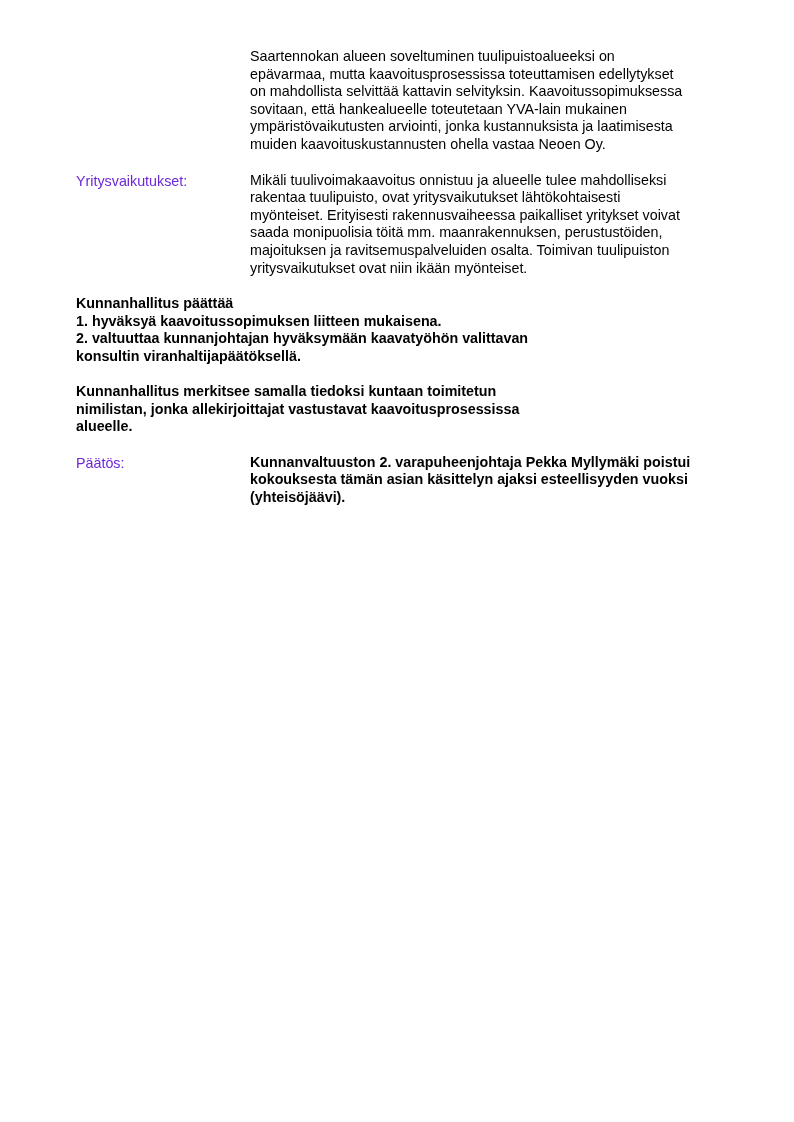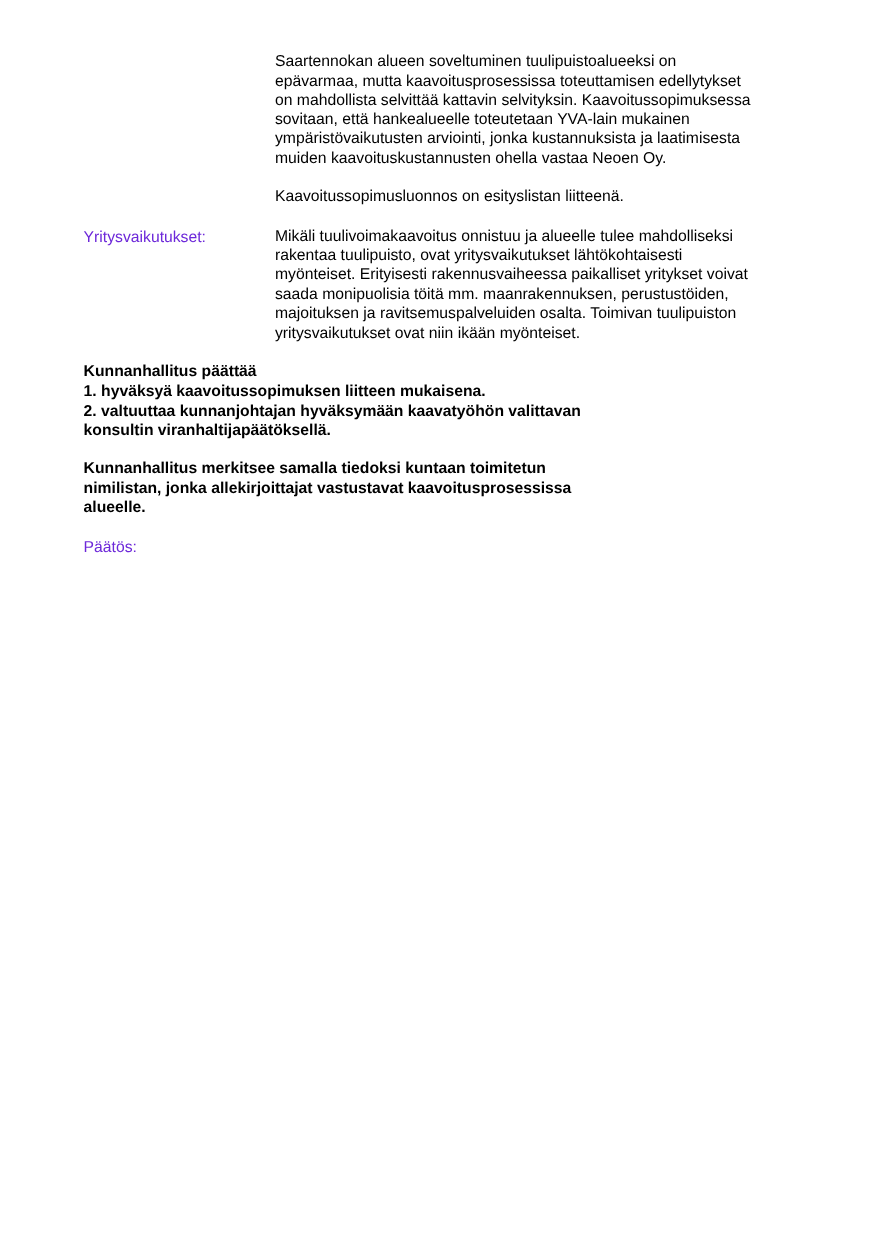--- a/index.html
+++ b/index.html
@@ -62,21 +62,20 @@
 
   <div class="doc-block">
     <div class="label-col"></div>
     <div class="body-col">
       <p class="para">Saartennokan  alueen  soveltuminen   tuulipuistoalueeksi   on
 epävarmaa, mutta  kaavoitusprosessissa toteuttamisen  edellytykset
 on mahdollista  selvittää kattavin  selvityksin.  Kaavoitussopimuksessa
 sovitaan,  että hankealueelle   toteutetaan   YVA-lain  mukainen
 ympäristövaikutusten   arviointi, jonka kustannuksista  ja laatimisesta
 muiden  kaavoituskustannusten    ohella vastaa  Neoen  Oy.</p>
-      <p class="para">Kaavoitussopimusluonnos   on esityslistan  liitteenä.</p>
     </div>
   </div>
 
   <div class="block-gap-md"></div>
 
   <div class="doc-block">
     <div class="label-col">Yritysvaikutukset:</div>
     <div class="body-col">
       <p class="para">Mikäli  tuulivoimakaavoitus   onnistuu   ja alueelle  tulee  mahdolliseksi
 rakentaa  tuulipuisto,  ovat  yritysvaikutukset   lähtökohtaisesti
@@ -99,16 +98,19 @@
 nimilistan, jonka  allekirjoittajat  vastustavat  kaavoitusprosessissa
 alueelle.</p>
     </div>
   </div>
 
   <div class="block-gap-md"></div>
 
   <div class="doc-block">
     <div class="label-col">Päätös:</div>
     <div class="body-col nojust">
+      <p class="para">Kunnanvaltuuston   2. varapuheenjohtaja   Pekka Myllymäki   poistui
+kokouksesta  tämän  asian käsittelyn  ajaksi esteellisyyden  vuoksi
+(yhteisöjäävi).</p>
     </div>
   </div>
 
 </div>
 
 </body></html>

